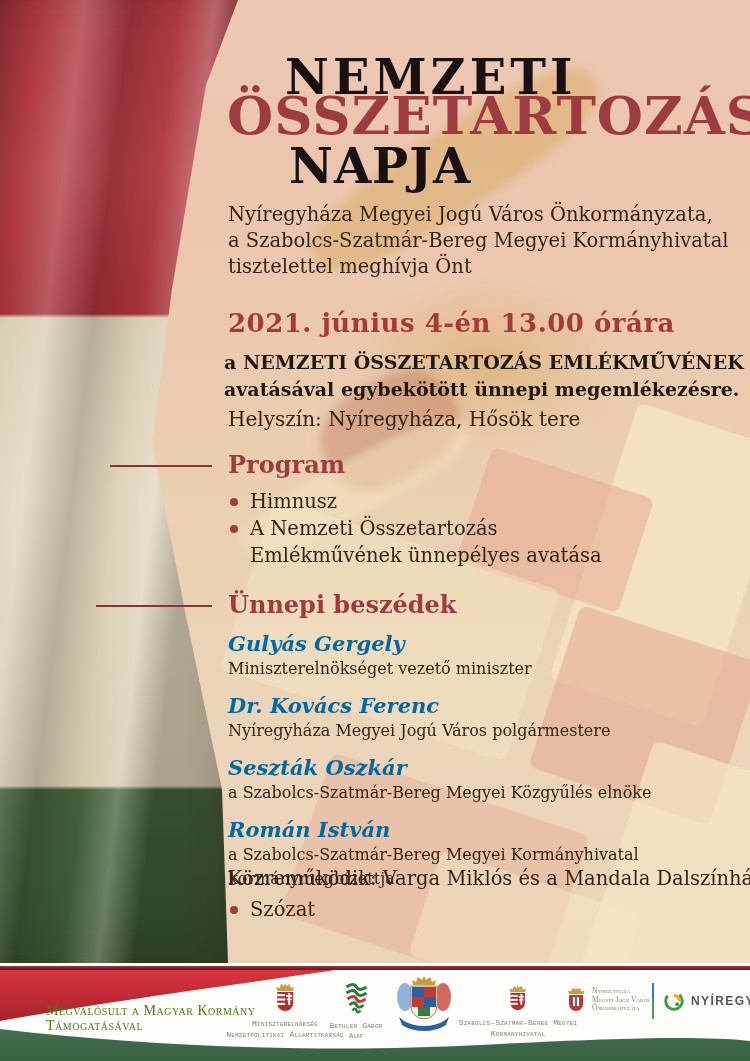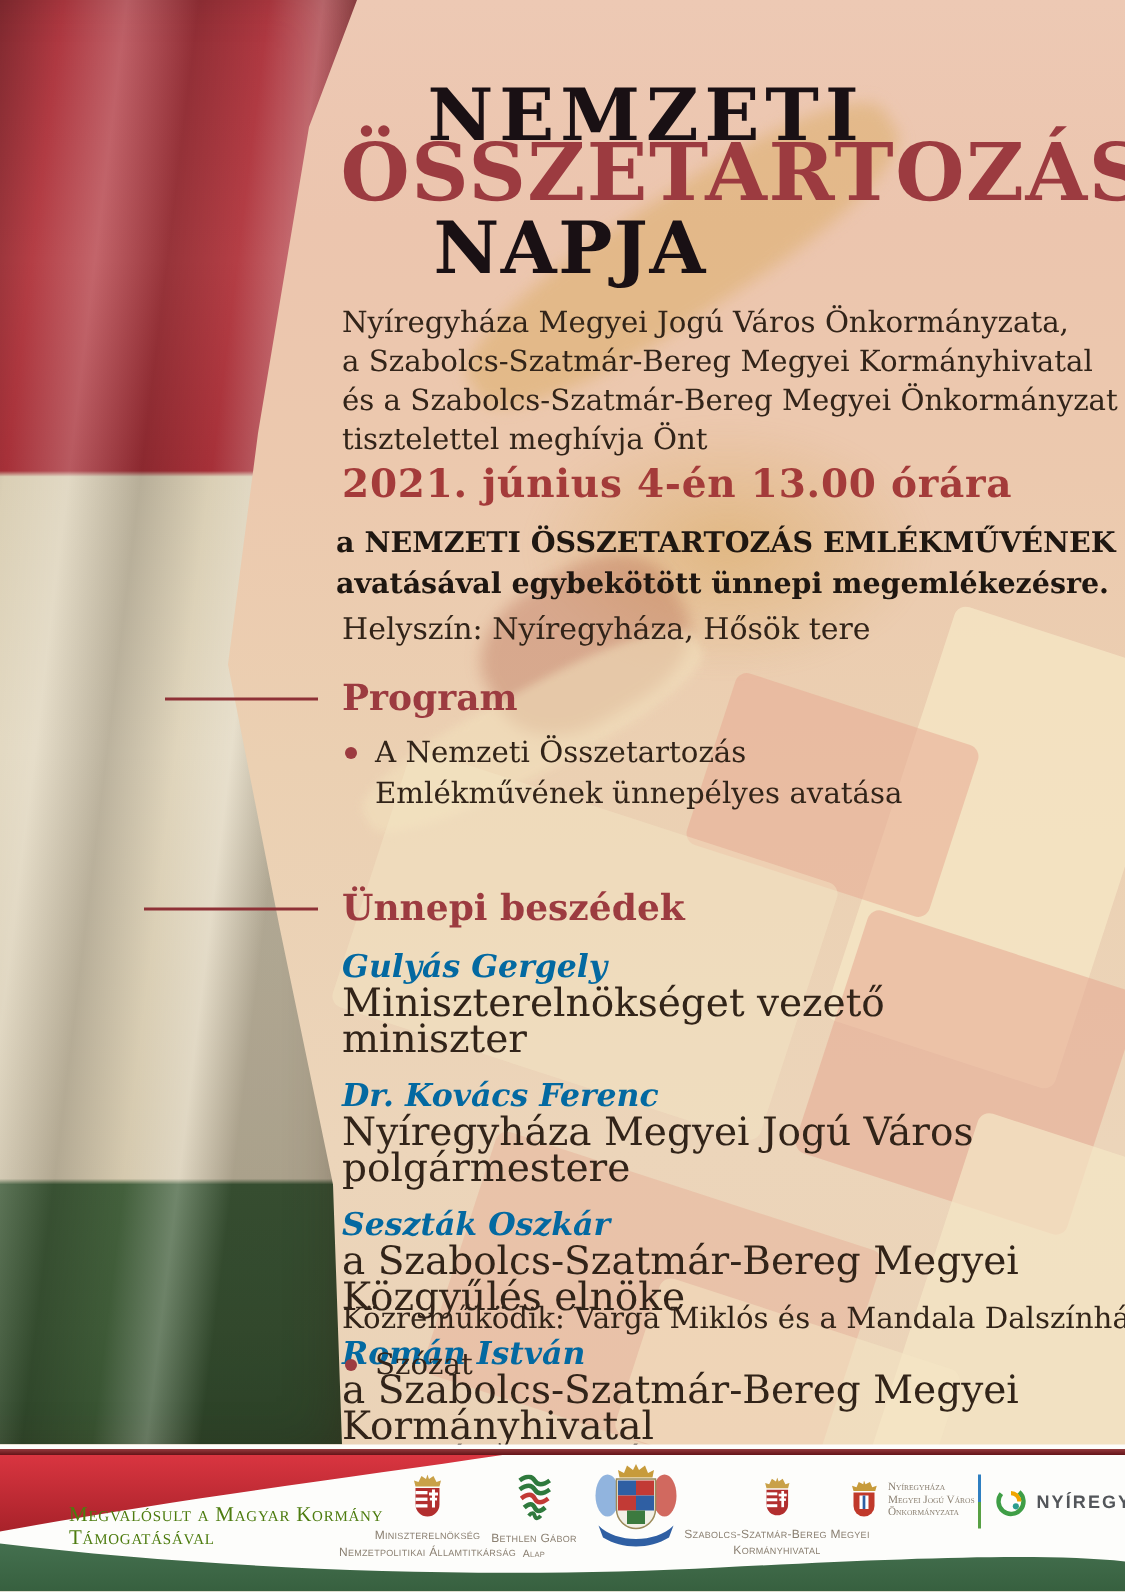--- a/index.html
+++ b/index.html
@@ -30,29 +30,29 @@
   
   .t-black{color:#191014;font-weight:bold;}
   .t-red{color:#9c3b40;font-weight:bold;}
   .body-txt{color:#322419;font-size:19.5px;line-height:26px;white-space:nowrap;}
   .content{z-index:5;}
   .rule{position:absolute;height:2px;background:#8e3136;z-index:5;}
   ul.dotlist{list-style:none;margin:0;padding:0;}
   ul.dotlist li{position:relative;padding-left:22px;color:#322419;font-size:19.5px;line-height:27px;}
   ul.dotlist li::before{content:"";position:absolute;left:2px;top:10px;width:8px;height:8px;border-radius:50%;background:#9c3b40;}
   .speaker-name{font-size:21px;font-weight:bold;font-style:italic;color:#0369a1;line-height:26px;}
-  .speaker-role{font-size:26px;color:#322419;line-height:24px;margin-bottom:12px;}
+  .speaker-role{font-size:16px;color:#322419;line-height:24px;margin-bottom:12px;}
   
   .footer{position:absolute;left:0;top:963px;width:750px;height:98px;background:#fdfdfb;z-index:6;}
   .footer-line{position:absolute;left:0;top:3px;width:750px;height:4px;
     background:linear-gradient(180deg,#94393c,#641418);}
   .support{position:absolute;left:46px;top:40px;font-family:"Liberation Serif",serif;
     font-variant:small-caps;font-size:14px;line-height:15px;color:#4d7c0f;letter-spacing:.5px;}
   .logo{position:absolute;text-align:center;transform:translateX(-50%);}
-  .logo .cap{font-family:Liberation Sans, sans-serif;font-variant:small-caps;font-size:8px;
+  .logo .cap{font-family:Liberation Mono, monospace;font-variant:small-caps;font-size:8px;
     line-height:9px;color:#8b8072;letter-spacing:.2px;margin-top:2px;white-space:nowrap;}
   .citytxt{font-family:"Liberation Serif",serif;font-variant:small-caps;font-size:7.5px;
     line-height:8.5px;color:#8b8072;text-align:left;}
   .wordmark{font-family:"Liberation Sans",sans-serif;font-size:12px;font-weight:bold;
     color:#53565a;letter-spacing:1.4px;}
 </style>
 </head>
 <body>
 
 <div>
@@ -73,34 +73,34 @@
 
 <div class="abs content" style="left:0;top:0;">
   <div class="abs t-black" style="left:285px;top:30px;font-size:48px;letter-spacing:4px;white-space:nowrap;margin-top:19px;">NEMZETI</div>
   <div class="abs t-red" style="left:227px;top:84px;font-size:53px;letter-spacing:1px;white-space:nowrap;">ÖSSZETARTOZÁS</div>
   <div class="abs t-black" style="left:289px;top:138px;font-size:48px;letter-spacing:1px;white-space:nowrap;">NAPJA</div>
 </div>
 
 <div class="abs content" style="left:228px;top:202px;">
   <div class="body-txt">Nyíregyháza Megyei Jogú Város Önkormányzata,</div>
   <div class="body-txt">a Szabolcs-Szatmár-Bereg Megyei Kormányhivatal</div>
-  <div class="body-txt">és a Szabolcs-Szatmár-Bereg Megyei Önkormányzat</div>
   <div class="body-txt">tisztelettel meghívja Önt</div>
 </div>
 
 <div class="abs content" style="left:228px;top:308px;font-size:26px;font-weight:bold;color:#a43b3a;white-space:nowrap;letter-spacing:.5px;">2021. június 4-én 13.00 órára</div>
 <div class="abs content" style="left:224px;top:349px;">
   <div style="font-size:19px;font-weight:bold;color:#1f1711;line-height:27px;white-space:nowrap;">a NEMZETI ÖSSZETARTOZÁS EMLÉKMŰVÉNEK</div>
   <div style="font-size:19px;font-weight:bold;color:#1f1711;line-height:27px;white-space:nowrap;">avatásával egybekötött ünnepi megemlékezésre.</div>
 </div>
 <div class="abs content body-txt" style="left:228px;top:406px;font-size:20px;text-align:right;">Helyszín: Nyíregyháza, Hősök tere</div>
 
 <div class="rule" style="left:110px;top:465px;width:102px;"></div>
 <div class="abs content t-red" style="left:228px;top:450px;font-size:24px;">Program</div>
 <ul class="dotlist abs content" style="left:228px;top:488px;width:420px;">
+  <li>Himnusz</li>
   <li>A Nemzeti Összetartozás Emlékművének ünnepélyes avatása</li>
 </ul>
 
 <div class="rule" style="left:96px;top:605px;width:116px;"></div>
 <div class="abs content t-red" style="left:228px;top:590px;font-size:24px;">Ünnepi beszédek</div>
 
 <div class="abs content" style="left:228px;top:631px;width:452px;">
   <div>
     <div class="speaker-name">Gulyás Gergely</div>
     <div class="speaker-role">Miniszterelnökséget vezető miniszter</div>

